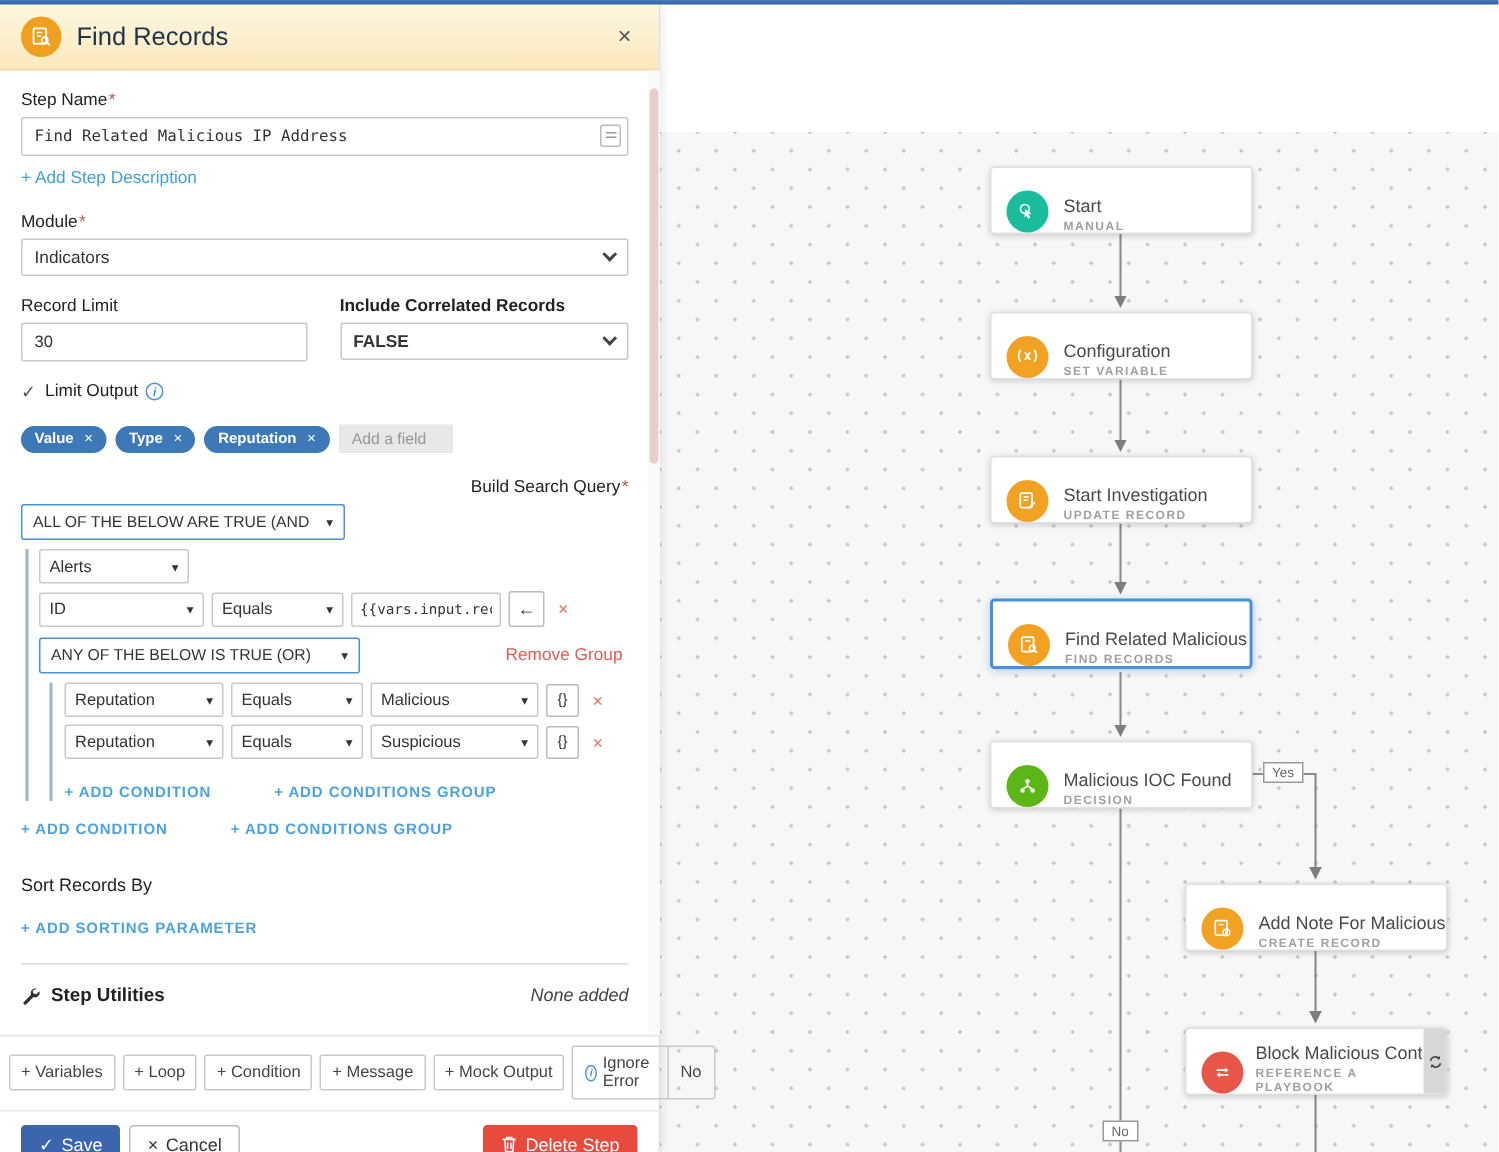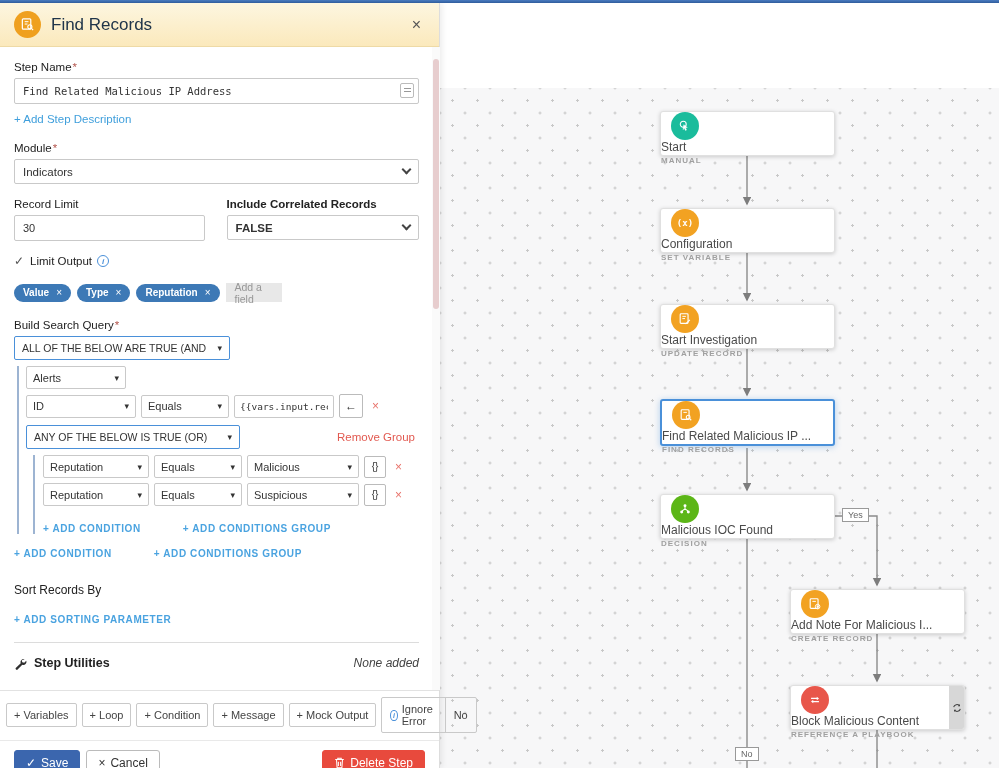--- a/index.html
+++ b/index.html
@@ -46,21 +46,21 @@
   .chk { color:#555; font-size:12px; margin-right:6px; }
   .info-circ { display:inline-flex; width:12px; height:12px; border:1px solid #4a90d9; color:#4a90d9;
     border-radius:50%; font-size:8px; align-items:center; justify-content:center;
     margin-left:5px; font-style:italic; font-weight:700; }
 
   .chips { display:flex; align-items:center; margin-top:15px; gap:6px; }
   .chip { background:#3d79b6; color:#fff; border-radius:9px; height:18px; display:flex;
     align-items:center; padding:0 9px; font-size:10px; font-weight:700; cursor:pointer; }
   .chip .x { margin-left:7px; font-weight:400; font-size:10px; }
   .add-field { background:#e8e8e8; color:#979797; font-size:10.5px; height:19px;
-    display:flex; align-items:center; padding:0 9px; width:56px; cursor:text; }
+    display:flex; align-items:center; padding:0 9px; width:76px; cursor:text; }
 
   .op-select { height:24px; border:1px solid #4a90d9; border-radius:2px; background:#fff;
     display:flex; align-items:center; padding:0 7px; font-size:10.5px; color:#333;
     cursor:pointer; width:216px; }
   .group { border-left:2px solid #9db4d2; margin-left:3px; padding-left:7px; margin-top:6px; }
   .group2 { border-left:2px solid #9db4d2; margin-left:7px; padding-left:8px; margin-top:6px; }
   .qrow { display:flex; align-items:center; gap:5px; margin-top:5px; }
   .sel.sm { height:23px; font-size:11px; padding:0 6px; }
   .w100{width:100px;} .w106{width:106px;} .w110{width:110px;} .w88{width:88px;} .w112{width:112px;}
   .qinput { width:100px; height:23px; border:1px solid #c9c9c9; border-radius:2px; padding:0 5px;
@@ -98,22 +98,22 @@
   .btn-del { background:#e84a3d; color:#fff; border:1px solid #e84a3d; margin-left:auto; }
 
   
   .canvas { position:absolute; left:440px; top:3px; width:559px; height:765px; background:#fff; }
   .dots { position:absolute; left:0; top:85px; right:0; bottom:0; background-color:#f7f7f8;
     background-image:radial-gradient(circle,#c8c8c8 1px,transparent 1.3px),
                      radial-gradient(circle,#c8c8c8 1px,transparent 1.3px);
     background-size:25px 25px,25px 25px; background-position:0 0,12.5px 12.5px; }
   .edges { position:absolute; left:0; top:0; width:559px; height:765px; }
   .node { position:absolute; width:175px; height:45px; background:#fff; border:1px solid #e0e0e0;
-    border-radius:3px; box-shadow:0 1px 4px rgba(0,0,0,.18); display:flex; align-items:flex-start;
-    cursor:pointer;flex-direction:column; }
+    border-radius:3px; box-shadow:0 1px 4px rgba(0,0,0,.18); display:flex; align-items:flex-end;
+    cursor:pointer; }
   .node.selected { border:2px solid #4a90d9; box-shadow:0 1px 6px rgba(74,144,217,.4); }
   .nicon { width:28px; height:28px; border-radius:50%; margin:0 10px; flex:0 0 auto;
     display:flex; align-items:center; justify-content:center; }
   .ntxt { min-width:0; }
   .ntitle { font-size:12px; color:#4a4a4a; white-space:nowrap; overflow:hidden; }
   .nsub { font-size:8px; font-weight:700; letter-spacing:1px; color:#a0a0a0; margin-top:2px; }
   .side-tab { position:absolute; right:0; top:0; bottom:0; width:15px; background:#d7d7d7;
     border-radius:0 2px 2px 0; display:flex; align-items:center; justify-content:center; cursor:pointer; }
   .edge-lbl { position:absolute; background:#fff; border:1px solid #999; color:#666;
     font-size:9px; padding:1px 5px; }
@@ -182,21 +182,21 @@
           <span>Type</span>
           <span class="x">×</span>
         </span>
       <span class="chip">
           <span>Reputation</span>
           <span class="x">×</span>
         </span>
       <span class="add-field">Add a field</span>
     </div>
 
-    <div class="lbl" style="margin-top:17px;"><span>Build Search Query</span><span class="req">*</span></div>
+    <div class="lbl" style="margin-top:17px;text-align:right;"><span>Build Search Query</span><span class="req">*</span></div>
     <div class="op-select">
       <span class="tx" style="flex:1;white-space:nowrap;overflow:hidden;">ALL OF THE BELOW ARE TRUE (AND</span>
       <span class="car">▾</span>
     </div>
 
     <div class="group">
       <div class="qrow">
         <div class="sel sm w100">
             <span class="tx">Alerts</span>
             <span class="car">▾</span>

